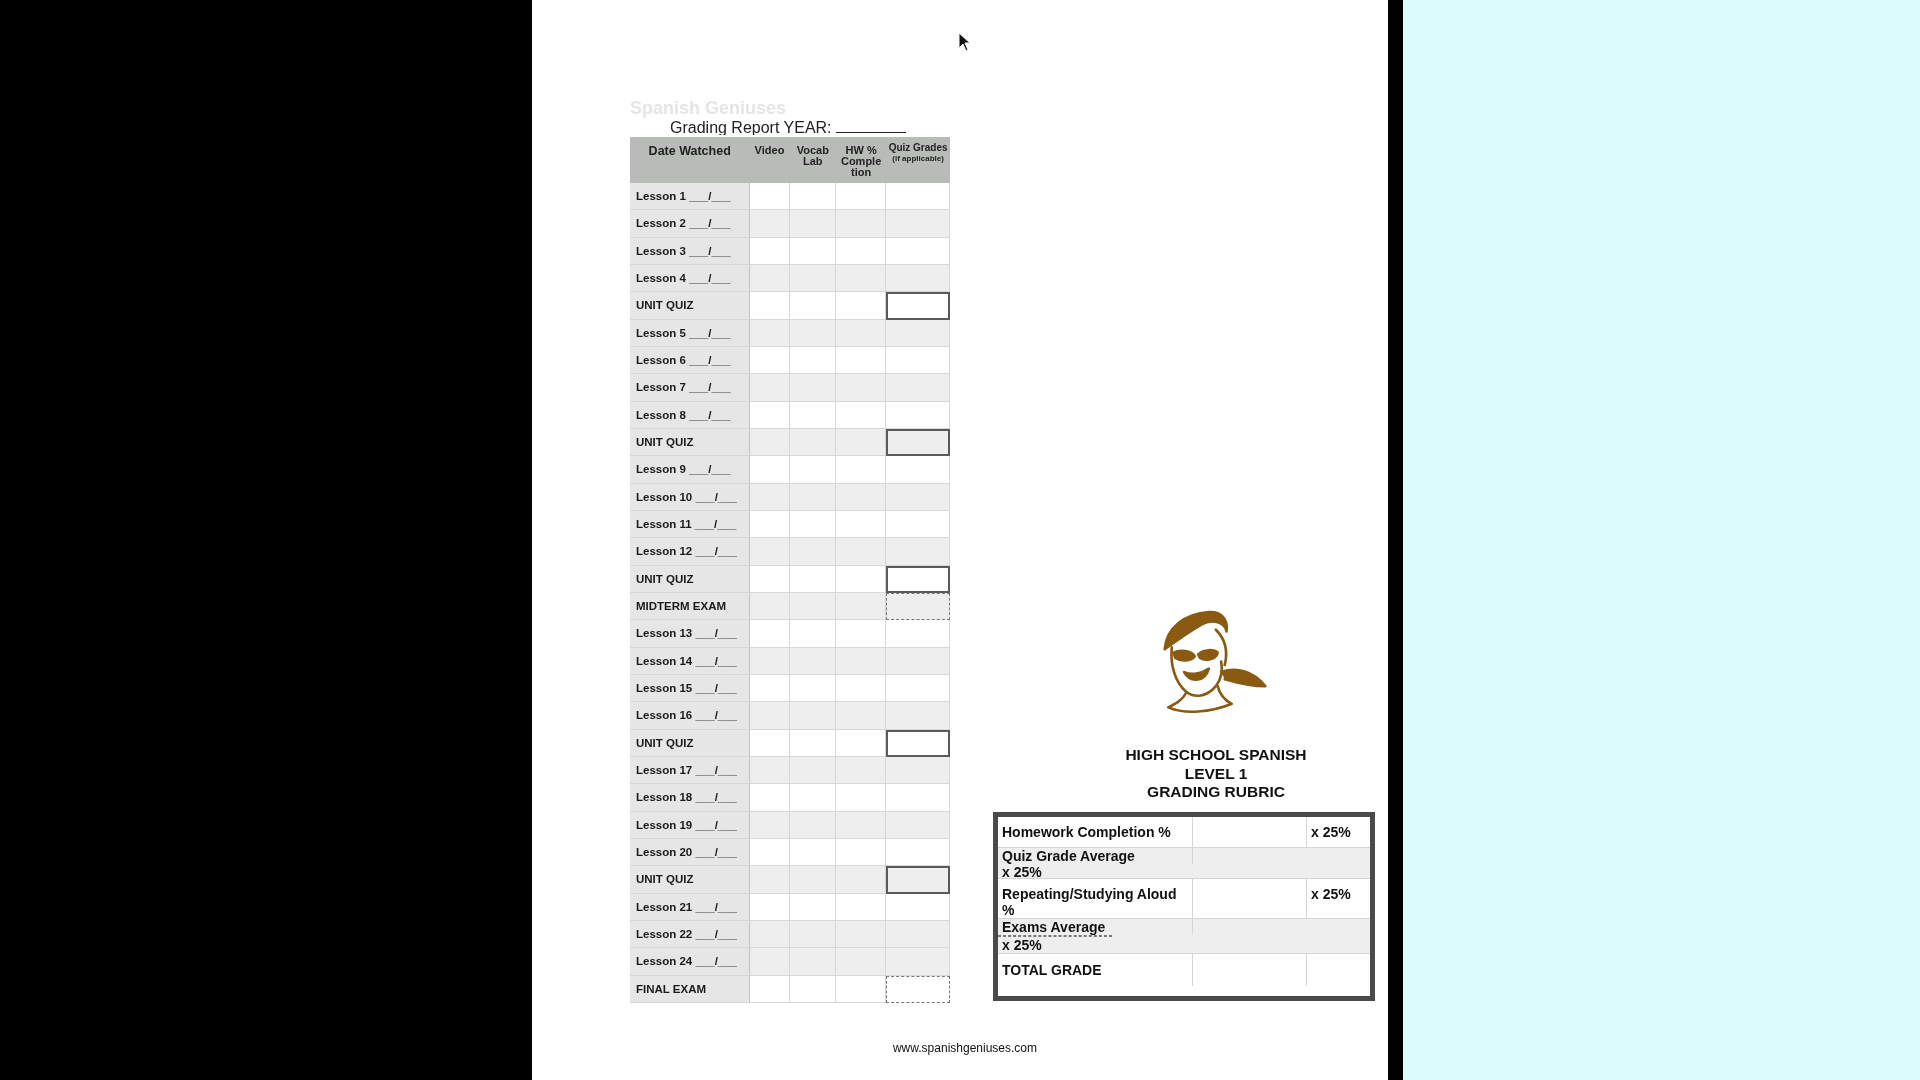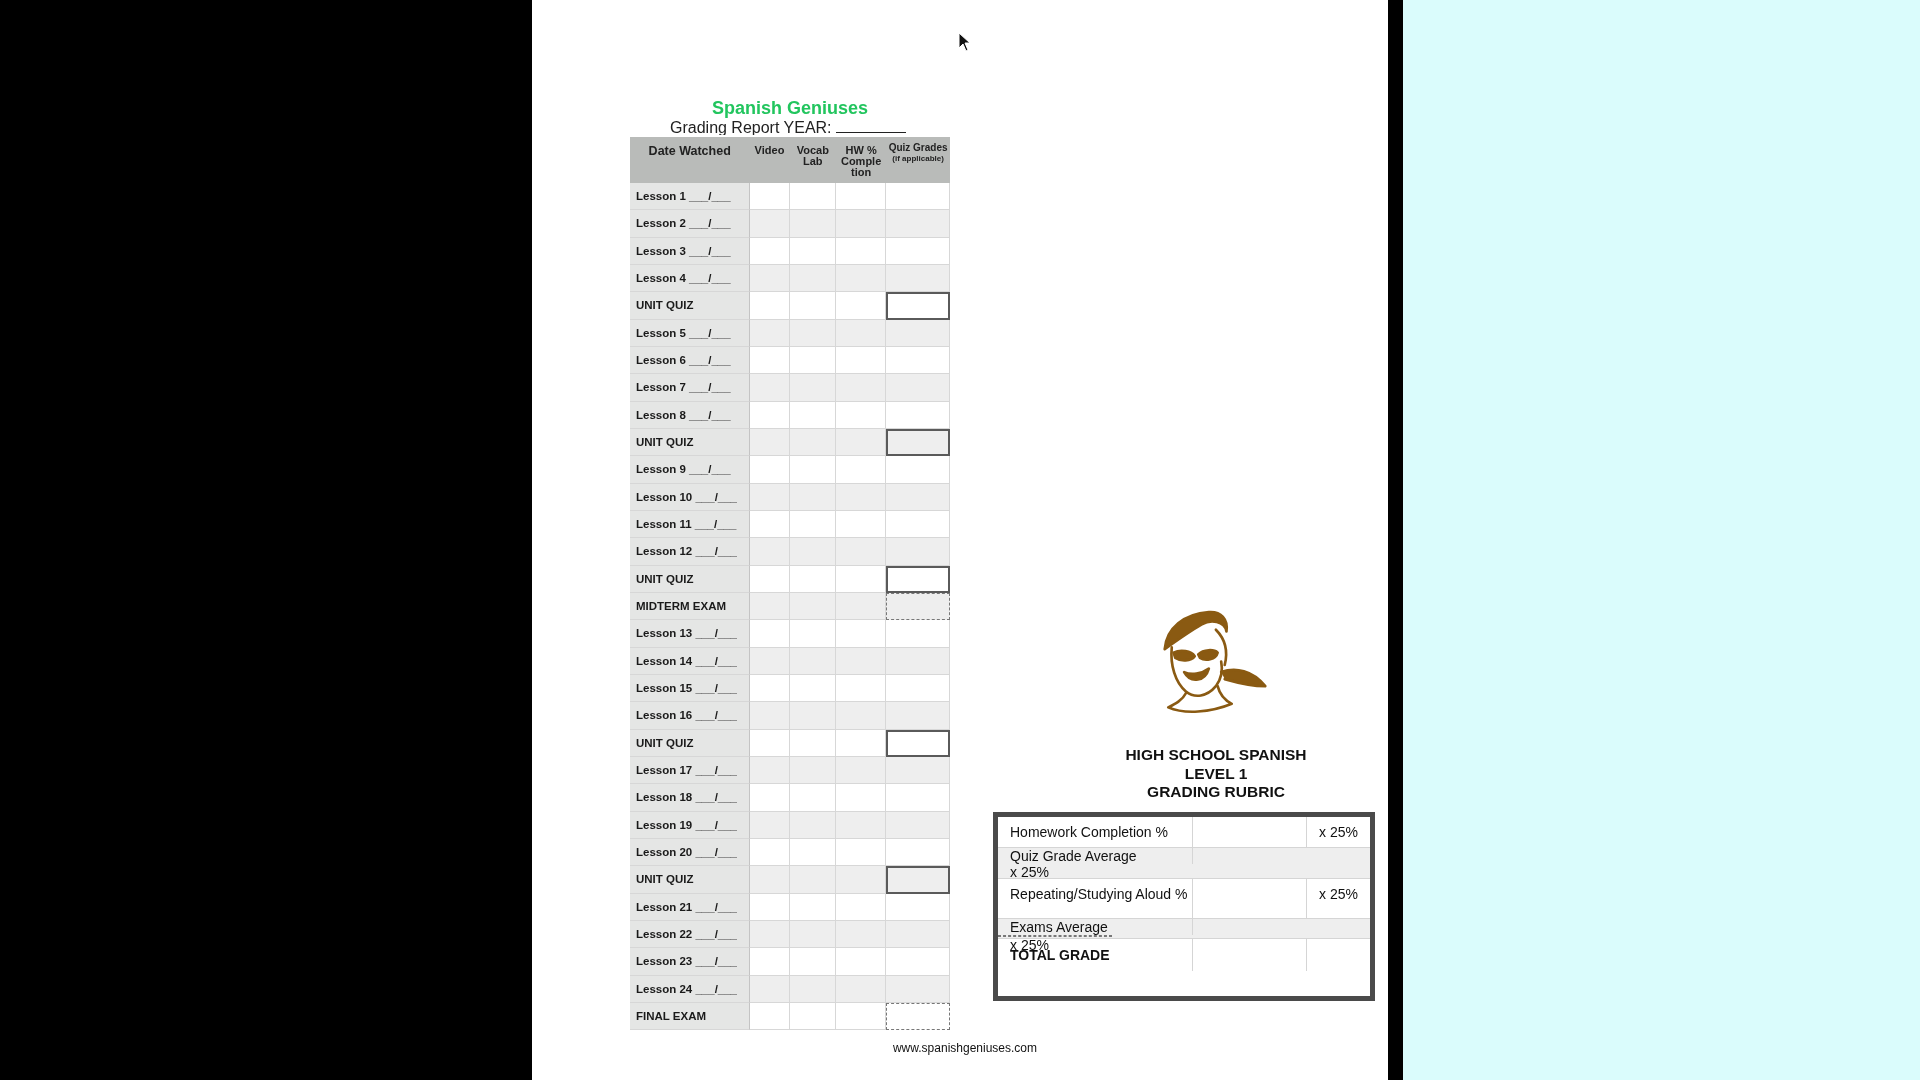--- a/index.html
+++ b/index.html
@@ -2,21 +2,21 @@
 <html><head>
 <meta charset="utf-8">
 <style>
   * { box-sizing: border-box; margin: 0; padding: 0; }
   html, body { width: 1920px; height: 1080px; overflow: hidden; background: #000; font-family: "Liberation Sans", sans-serif; }
   .left-black { position: absolute; left: 0; top: 0; width: 532px; height: 1080px; background: #000; }
   .page { position: absolute; left: 532px; top: 0; width: 856px; height: 1080px; background: #fff; }
   .right-black { position: absolute; left: 1388px; top: 0; width: 16px; height: 1080px; background: #000; }
   .right-cyan { position: absolute; left: 1403px; top: 0; width: 517px; height: 1080px; background: #dafcfc; }
 
-  .title { position: absolute; left: 630px; width: 320px; top: 98px; text-align: center; font-weight: bold; font-size: 18px; color: #22c55e; }
+  .title { position: absolute; left: 630px; width: 320px; top: 98px; font-weight: bold; font-size: 18px; color: #e5e5e5; }
   .subtitle { position: absolute; left: 670px; top: 119px; font-size: 16px; color: #222; white-space: nowrap; height: 16px; overflow: hidden; line-height: 18px; }
   .subtitle .blank { display: inline-block; width: 70px; border-bottom: 1px solid #222; margin-left: 4px; height: 14px; vertical-align: baseline; }
 
   .grid { position: absolute; left: 630px; top: 137px; width: 320px; }
   .grid .head { display: flex; height: 46px; background: #b9bbb9; }
   .grid .head div { font-weight: bold; color: #222; text-align: center; font-size: 11px; line-height: 11px; padding-top: 8px; }
   .col-label { width: 131px; }
   .col-video { width: 44px; }
   .col-vocab { width: 51px; }
   .col-hw { width: 55px; }
@@ -30,21 +30,21 @@
   .row.odd > div:not(.cell-label) { background: #fff; }
   .row.even > div:not(.cell-label) { background: #eeeeee; }
   .row .box-solid { outline: 2px solid #5a5a5a; outline-offset: -2px; }
   .row .box-dashed { border: 1.5px dashed #777 !important; }
 
   .logo { position: absolute; left: 1140px; top: 590px; width: 150px; height: 150px; }
   .rubric-title { position: absolute; left: 1081px; width: 270px; top: 746px; text-align: center; font-weight: bold; font-size: 15.5px; line-height: 18.5px; color: #111; }
 
   .rubric { position: absolute; left: 993px; top: 812px; width: 382px; height: 189px; border: 5px solid #4a4a4a; background: #fff; }
   .rubric .rrow { display: flex; border-bottom: 1px solid #d5d5d5; }
-  .rubric .rrow > div { border-right: 1px solid #d5d5d5; font-size: 14px; color: #111; padding-left: 12px; display: flex; align-items: center; }
+  .rubric .rrow > div { border-right: 1px solid #d5d5d5; font-size: 14px; color: #111; padding-left: 4px; display: flex; align-items: center; font-weight: bold; }
   .rubric .rrow > div:last-child { border-right: none; }
   .rubric .c1 { width: 195px; }
   .rubric .c2 { width: 114px; }
   .rubric .c3 { flex: 1; }
   .rubric .rrow.gray { background: #eeeeee; flex-direction: column; }
   .rubric .c2.solid { outline: 2px solid #5a5a5a; outline-offset: -2px; }
   .rubric .c2.dashed { border: 1.5px dashed #777; }
   .rubric .bold { font-weight: bold; }
 
   .footer { position: absolute; left: 840px; width: 250px; top: 1041px; text-align: center; font-size: 12px; color: #111; }
@@ -254,27 +254,20 @@
       </div>
       <div class="row odd">
         <div class="col-label cell-label">Lesson 21 ___/___</div>
         <div class="col-video"></div>
         <div class="col-vocab"></div>
         <div class="col-hw"></div>
         <div class="col-quiz"></div>
       </div>
       <div class="row even">
         <div class="col-label cell-label">Lesson 22 ___/___</div>
-        <div class="col-video"></div>
-        <div class="col-vocab"></div>
-        <div class="col-hw"></div>
-        <div class="col-quiz"></div>
-      </div>
-      <div class="row odd">
-        <div class="col-label cell-label">Lesson 23 ___/___</div>
         <div class="col-video"></div>
         <div class="col-vocab"></div>
         <div class="col-hw"></div>
         <div class="col-quiz"></div>
       </div>
       <div class="row even">
         <div class="col-label cell-label">Lesson 24 ___/___</div>
         <div class="col-video"></div>
         <div class="col-vocab"></div>
         <div class="col-hw"></div>
@@ -318,21 +311,21 @@
   <div class="rrow gray" style="height:31px">
     <div class="c1">Quiz Grade Average</div>
     <div class="c2 solid"></div>
     <div class="c3">x 25%</div>
   </div>
   <div class="rrow" style="height:40px">
     <div class="c1" style="align-items:flex-start;padding-top:7px;line-height:16px">Repeating/Studying Aloud %</div>
     <div class="c2"></div>
     <div class="c3" style="align-items:flex-start;padding-top:7px">x 25%</div>
   </div>
-  <div class="rrow gray" style="height:20px">
+  <div class="rrow gray" style="height:35px">
     <div class="c1">Exams Average</div>
     <div class="c2 dashed"></div>
     <div class="c3">x 25%</div>
   </div>
   <div class="rrow" style="height:32px;border-bottom:none">
     <div class="c1 bold">TOTAL GRADE</div>
     <div class="c2"></div>
     <div class="c3"></div>
   </div>
 </div>

